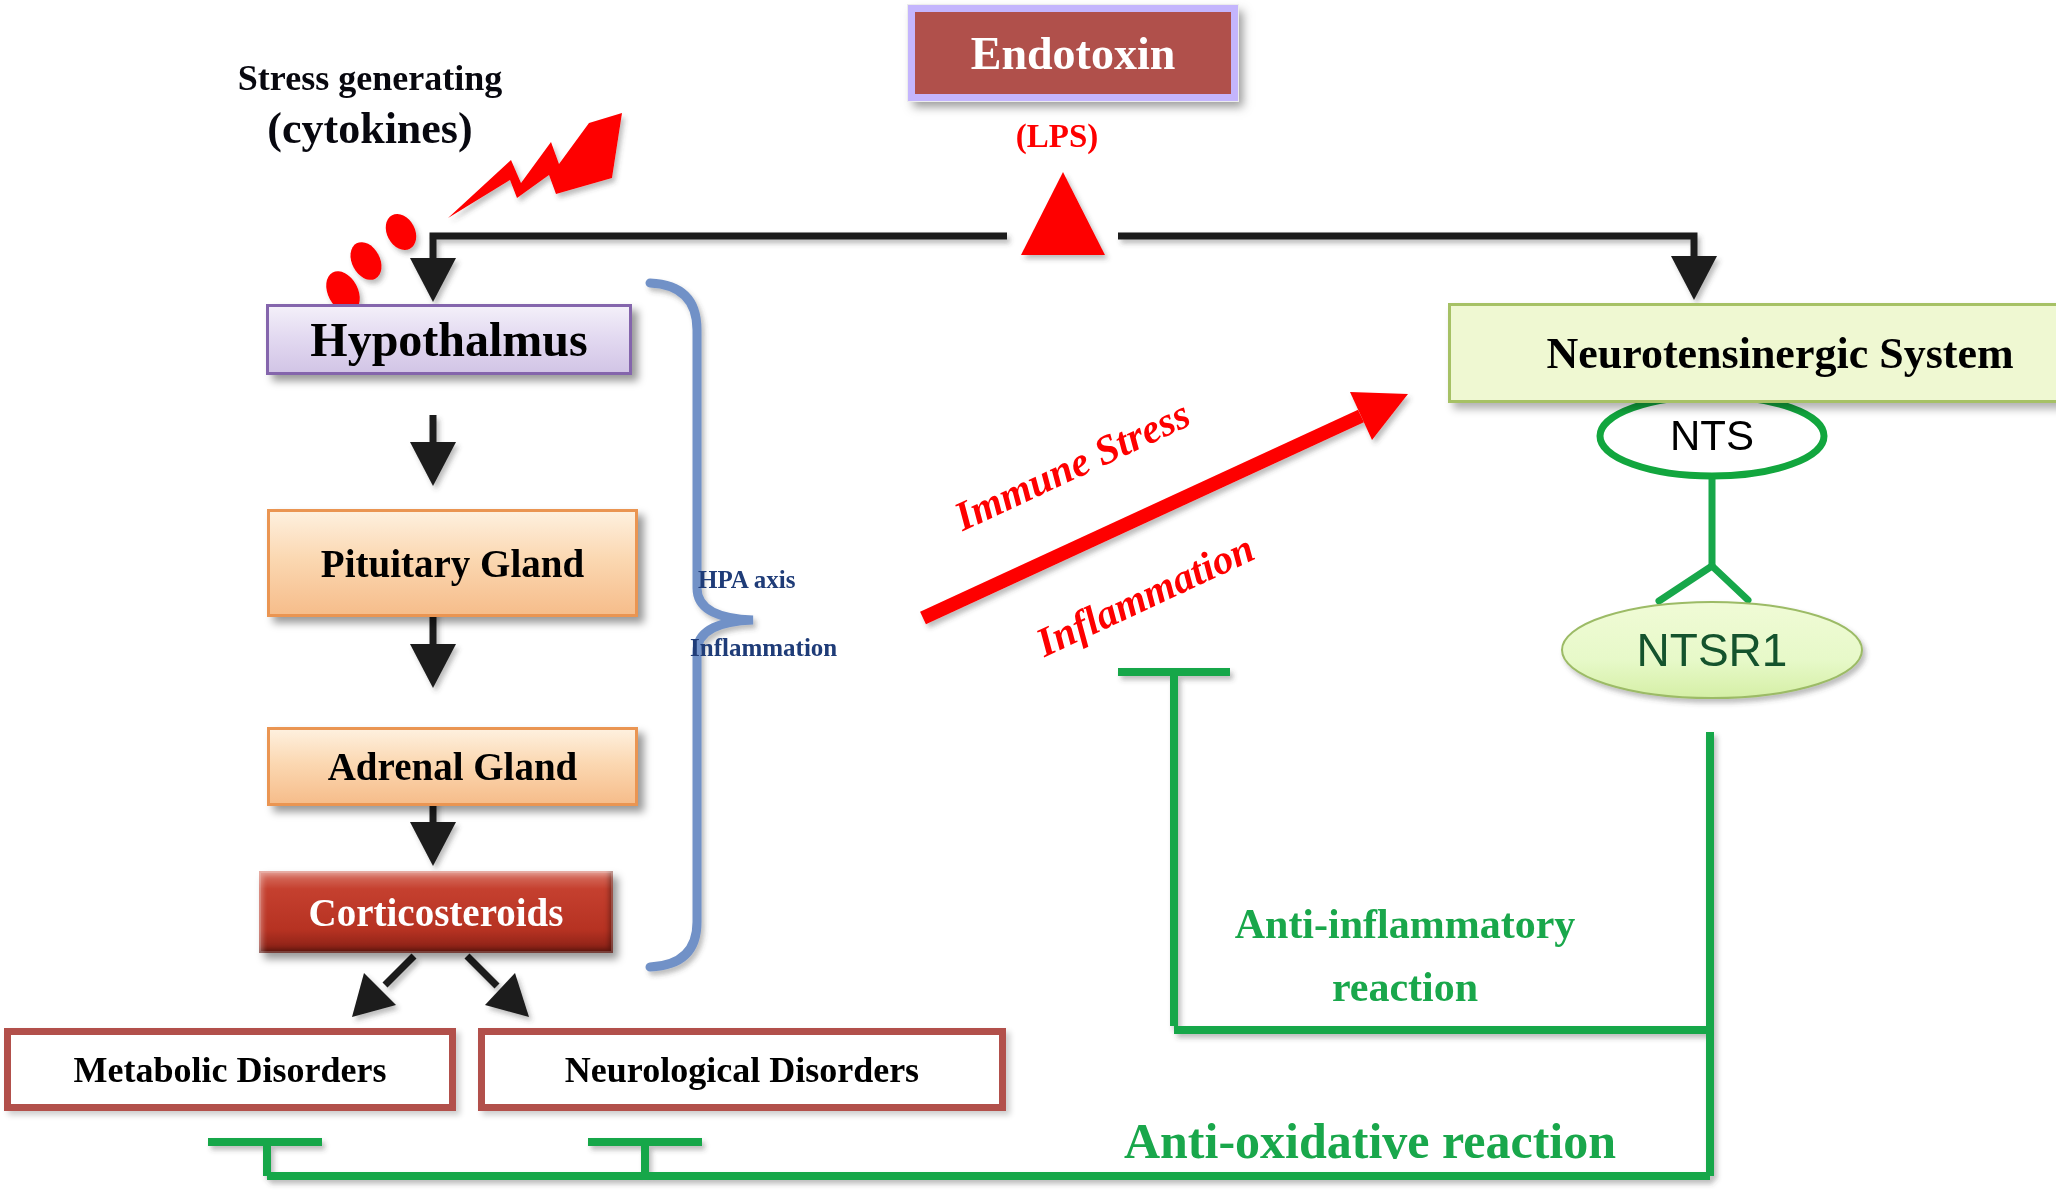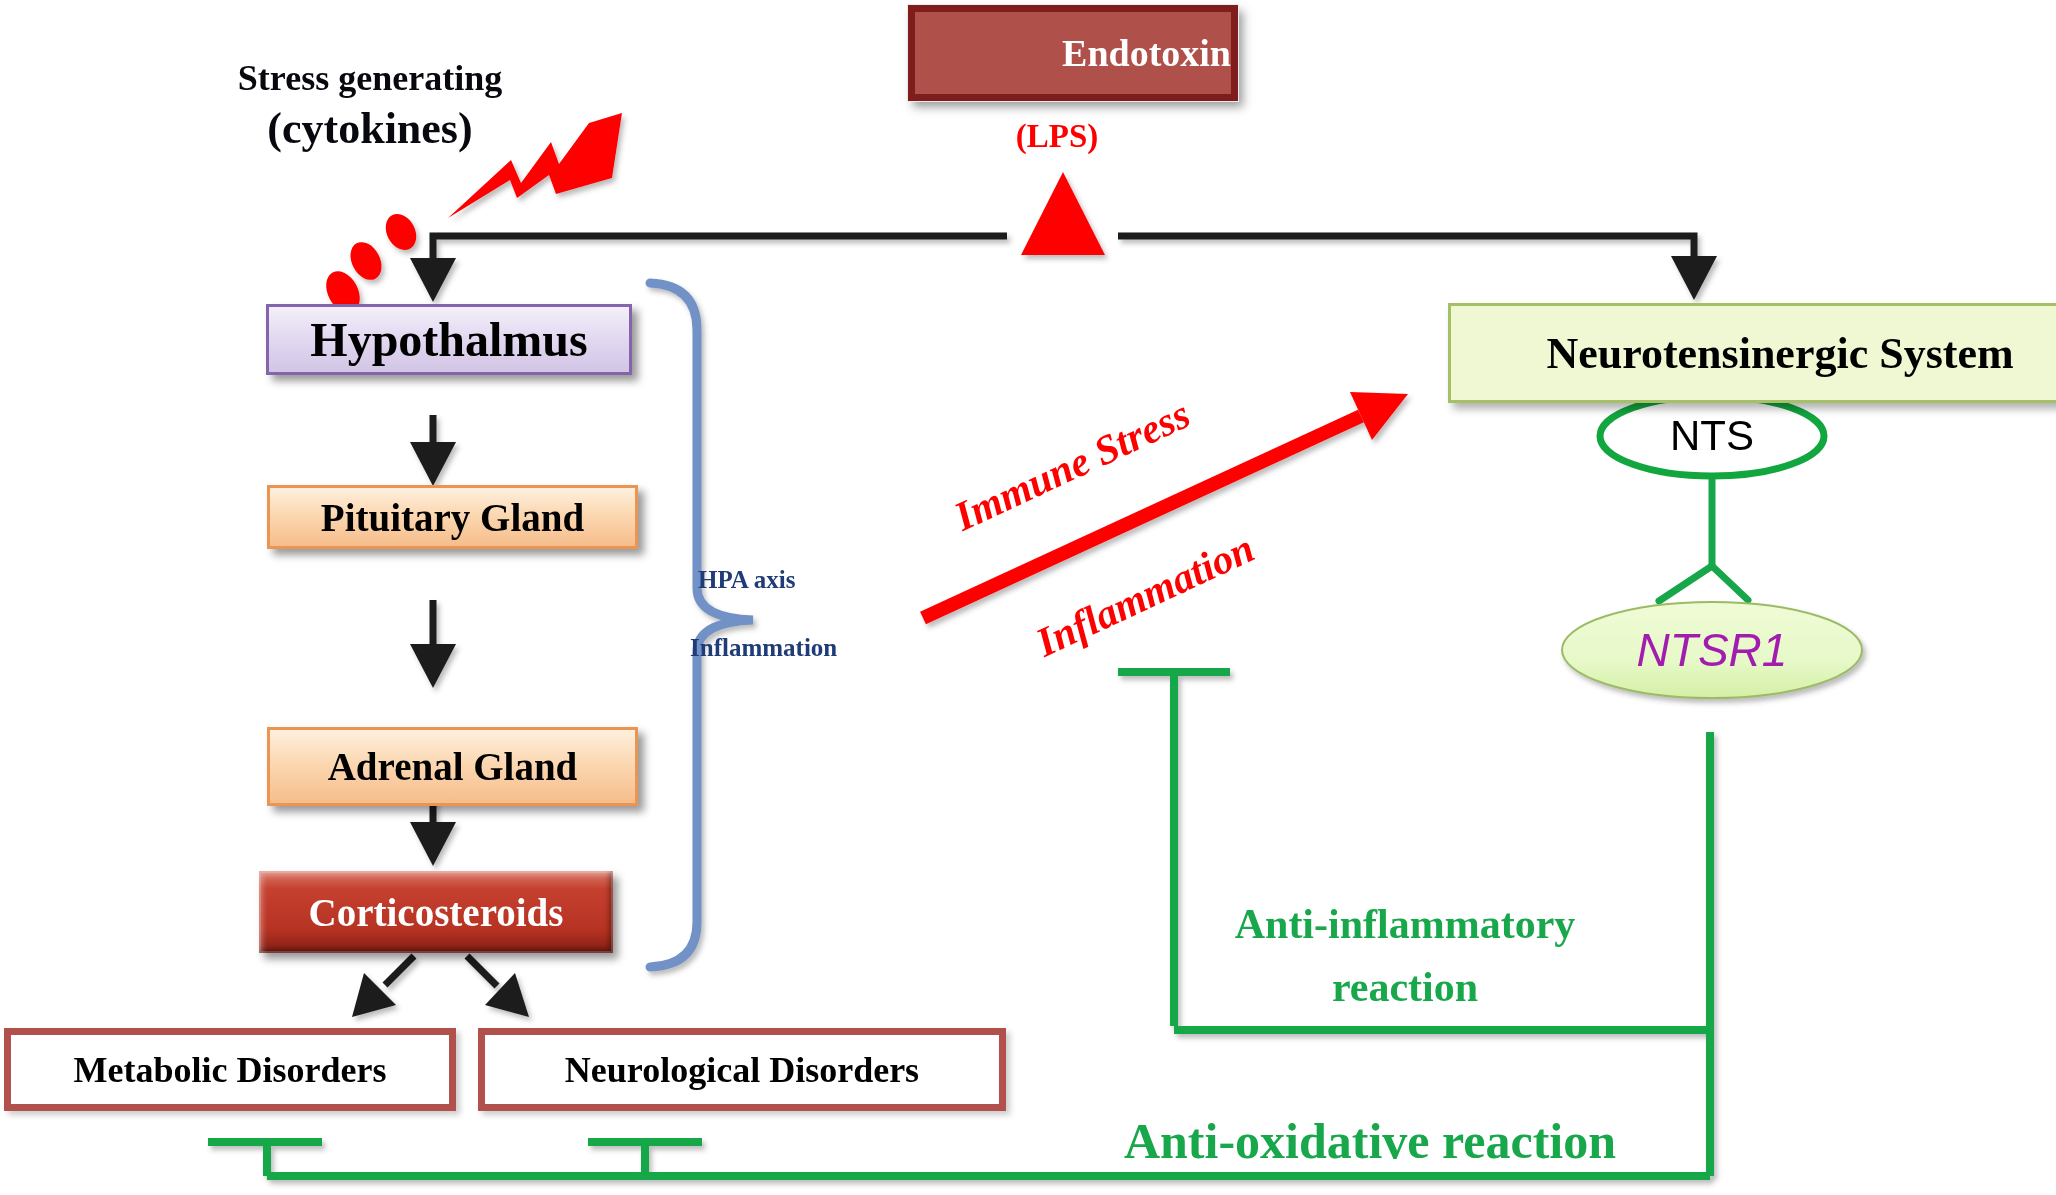--- a/index.html
+++ b/index.html
@@ -13,41 +13,41 @@
     --green:#17A74A; --green-text:#19A74B; --navy:#1F3C78;
     --brace-blue:#7191C7; --black:#1C1C1C;
   }
   .abs{position:absolute;}
   .node{
     position:absolute;display:flex;align-items:center;justify-content:center;
     font-weight:bold;color:#000;text-align:center;box-sizing:border-box;
   }
   .endotoxin{
     left:908px;top:5px;width:330px;height:96px;
-    background:var(--brick);border:7px solid #7f1d1d;
+    background:var(--brick);border:7px solid #c4b5fd;
     box-shadow:0 0 0 1px #ececec,5px 6px 9px rgba(60,60,60,.5);
-    color:#fff;font-size:38px;justify-content:flex-end;
+    color:#fff;font-size:46px;
   }
   .lps{left:957px;top:114px;width:200px;height:44px;color:var(--red);font-size:33px;font-weight:bold;}
   .stress{
     left:140px;top:55px;width:460px;color:#08080f;font-size:36px;line-height:1.28;
   }
   .stress .sub{font-size:44px;}
   .hypothalamus{
     left:266px;top:304px;width:366px;height:71px;
     background:linear-gradient(180deg,#F3EFF9 0%,#E3DAF1 45%,#D2C5E6 100%);
     border:3px solid var(--purple-border);
     box-shadow:6px 6px 8px rgba(0,0,0,.4);font-size:48px;
   }
   .gland{
     background:linear-gradient(180deg,#FEF0DE 0%,#FBD8B2 45%,#F6BD8B 100%);
     border:3px solid var(--orange-border);
     box-shadow:6px 6px 8px rgba(0,0,0,.4);font-size:39px;
   }
-  .pituitary{left:267px;top:485px;width:371px;height:64px;}
+  .pituitary{left:267px;top:509px;width:371px;height:108px;}
   .adrenal{left:267px;top:687px;width:371px;height:79px;margin-top:40px;}
   .cortico{
     left:259px;top:871px;width:354px;height:82px;color:#fff;font-size:39px;
     background:linear-gradient(180deg,#DA7A6B 0%,#C5402F 22%,#B63222 72%,#82провер1E14 100%);
     background:linear-gradient(180deg,#DA7A6B 0%,#C5402F 22%,#B63222 72%,#821E14 100%);
     box-shadow:inset 0 0 0 2px rgba(255,255,255,.18),
                inset 4px 4px 5px rgba(255,255,255,.30),
                inset -4px -4px 5px rgba(0,0,0,.35),
                5px 6px 8px rgba(0,0,0,.4);
   }
@@ -77,21 +77,21 @@
   .anti-inflam{left:1200px;top:893px;width:410px;font-size:42px;line-height:1.5;}
   .anti-oxid{left:1090px;top:1076px;width:560px;font-size:50px;margin-top:36px;}
   .ntslabel{
     left:1612px;top:408px;width:200px;height:56px;
     font-family:"Liberation Sans",sans-serif;font-weight:normal;font-size:42px;
     display:flex;align-items:center;justify-content:center;color:#000;
   }
   .ntsr1label{
     left:1562px;top:622px;width:300px;height:56px;
     font-family:"Liberation Sans",sans-serif;font-weight:normal;font-size:46px;
-    display:flex;align-items:center;justify-content:center;color:#a21caf;font-style:italic;
+    display:flex;align-items:center;justify-content:center;color:#14532d;
   }
   svg.overlay{position:absolute;left:0;top:0;pointer-events:none;}
 </style>
 </head>
 <body>
 
 <div class="canvas">
 
   <svg class="overlay" width="2056" height="1195" viewBox="0 0 2056 1195">
     <defs>

